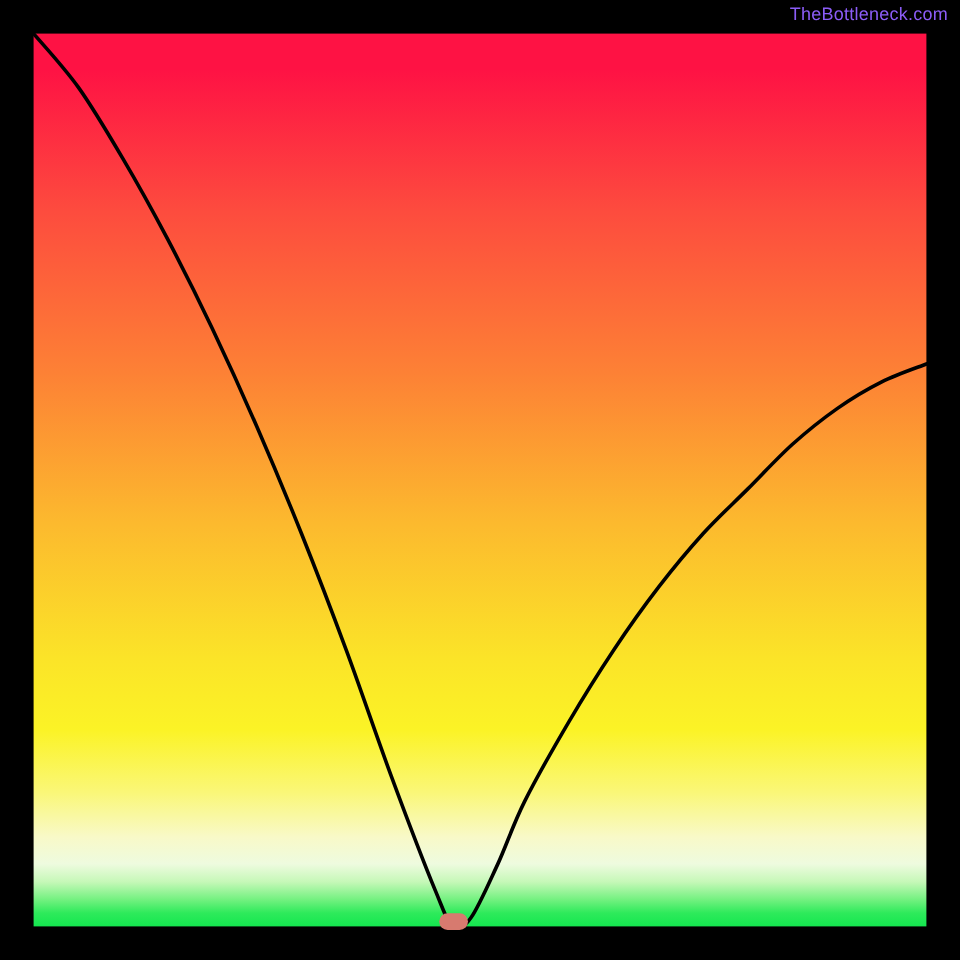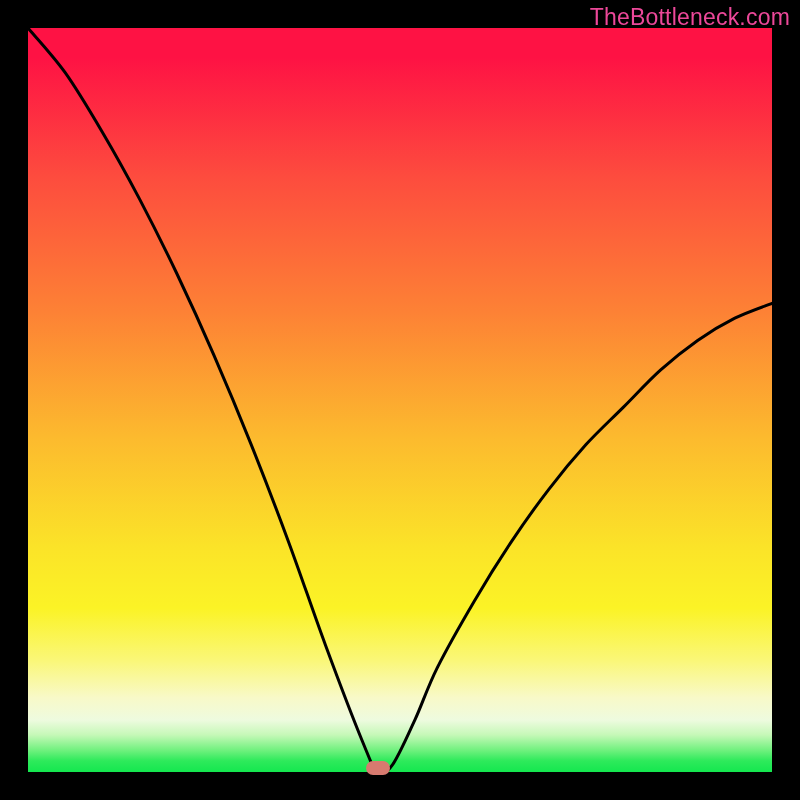--- a/index.html
+++ b/index.html
@@ -52,22 +52,22 @@
   }
   .marker {
     position: absolute;
     background: #d77a6f;
     border-radius: 8px;
   }
   .watermark {
     position: absolute;
     top: 4px;
     right: 10px;
-    color: #ec4899;
-    font-size: 23px;
+    color: #8b5cf6;
+    font-size: 15px;
     font-weight: 500;
     letter-spacing: 0.2px;
     user-select: none;
   }
 </style>
 </head>
 <body>
 
 <div class="frame">
 

